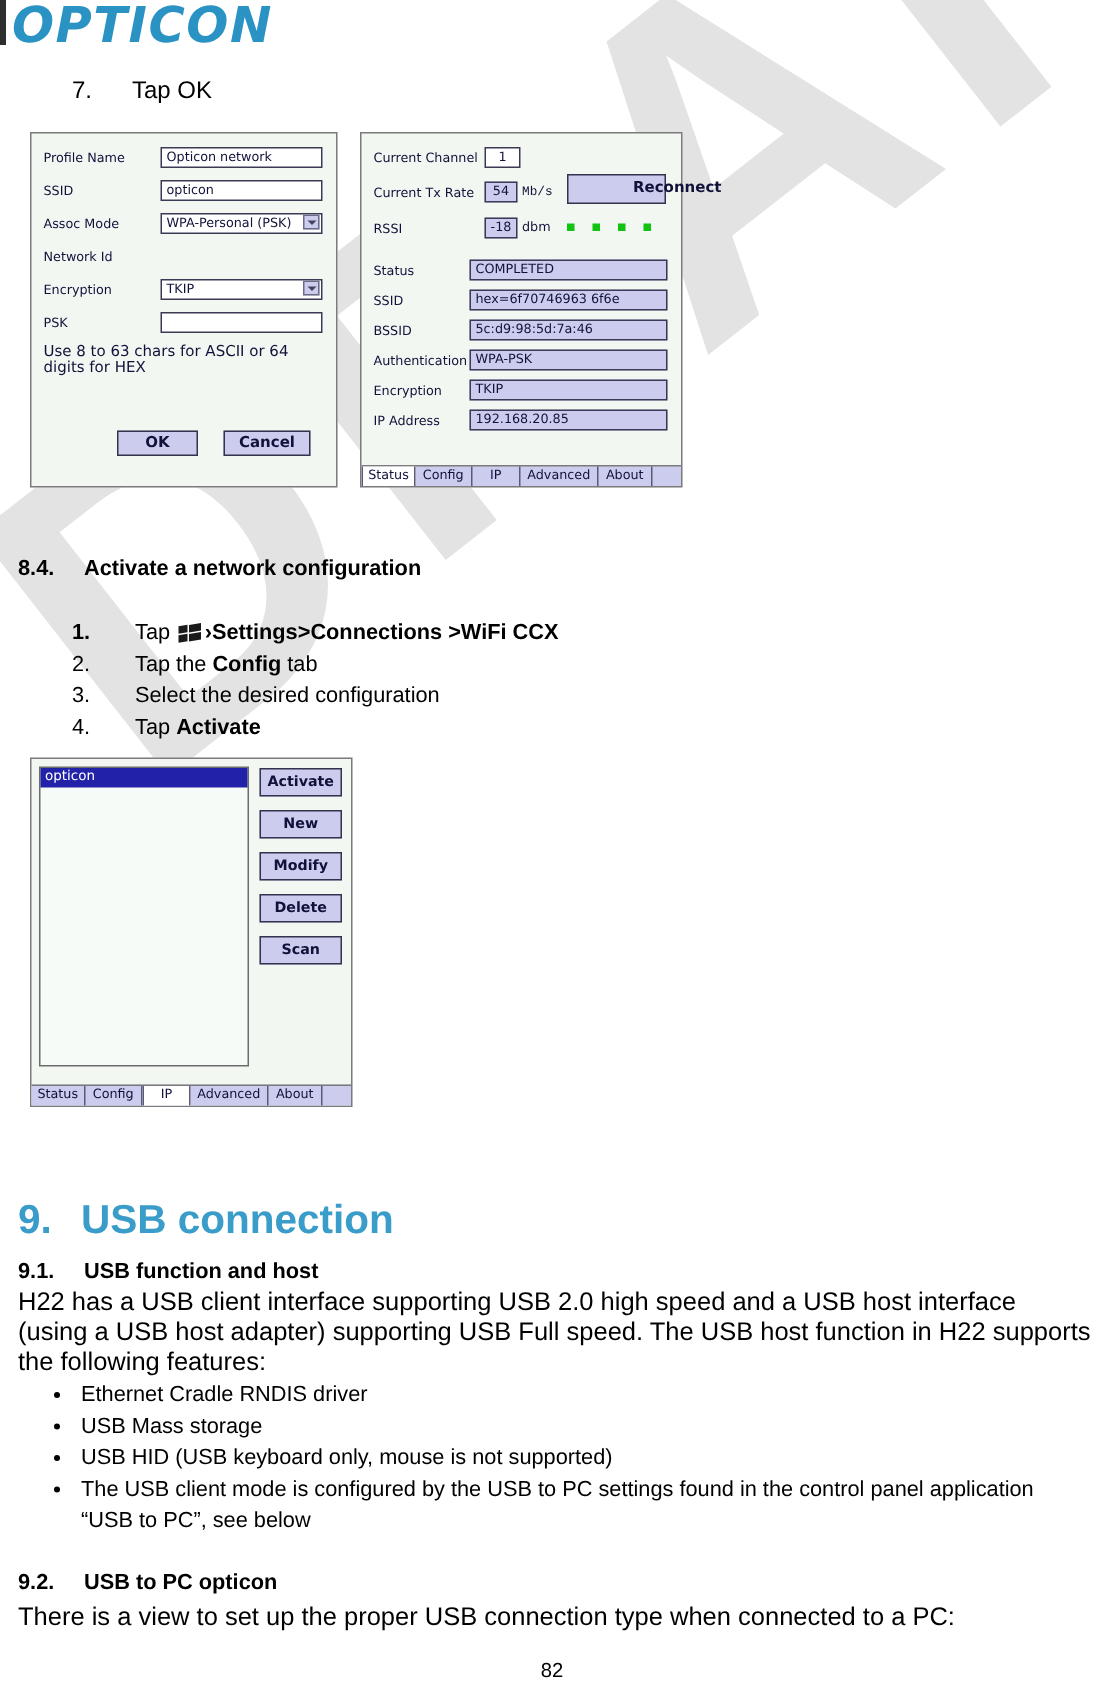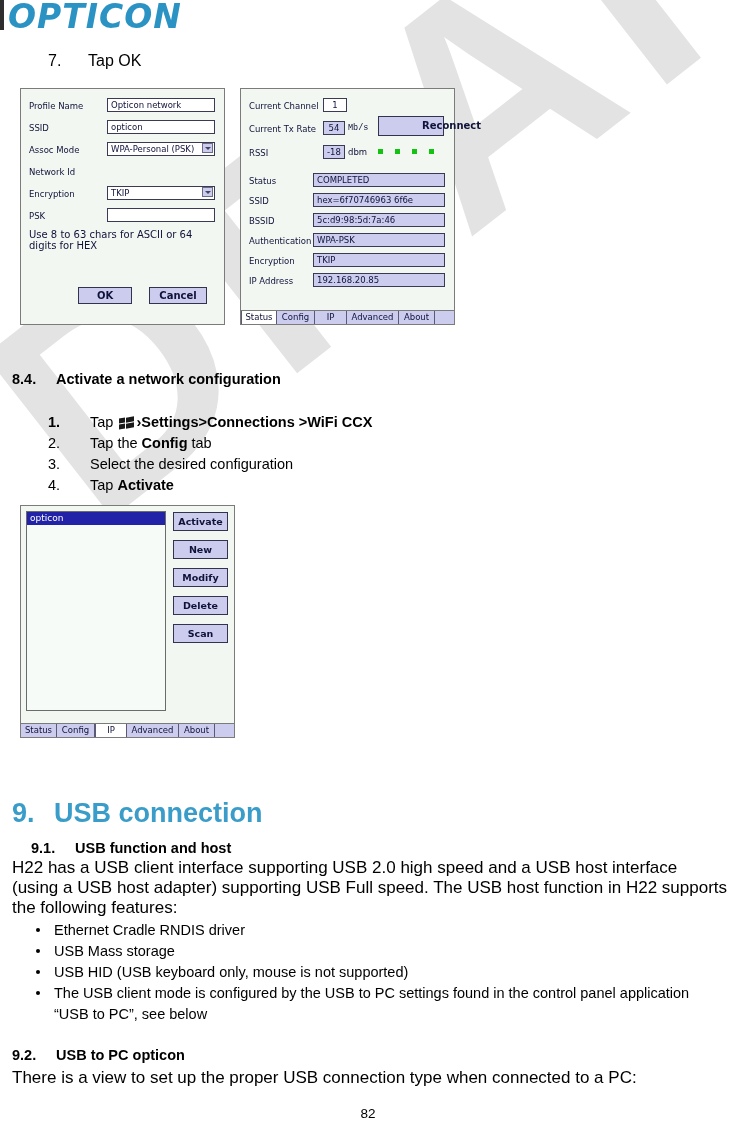--- a/index.html
+++ b/index.html
@@ -333,21 +333,21 @@
       <div class="tab active" style="left:74px;width:32px;">IP</div>
       <div class="tab" style="left:106px;width:52px;">Advanced</div>
       <div class="tab" style="left:158px;width:36px;">About</div>
     </div>
   </div>
 
   <div class="h1big" style="left:12px;top:798px;">
     <span class="n">9.</span><span>USB connection</span>
   </div>
 
-  <div class="h2" style="left:12px;top:840px;margin-left:19px;">
+  <div class="h2" style="left:12px;top:840px;">
     <span class="n">9.1.</span><span>USB function and host</span>
   </div>
 
   <div class="para" style="left:12px;top:858px;width:716px;">H22 has a USB client interface supporting USB 2.0 high speed and a USB host interface (using a USB host adapter) supporting USB Full speed. The USB host function in H22 supports the following features:</div>
 
   <div class="bullets" style="left:12px;top:920px;width:716px;">
     <div class="bi">
       <span class="dot"></span><span>Ethernet Cradle RNDIS driver</span>
     </div>
     <div class="bi">

